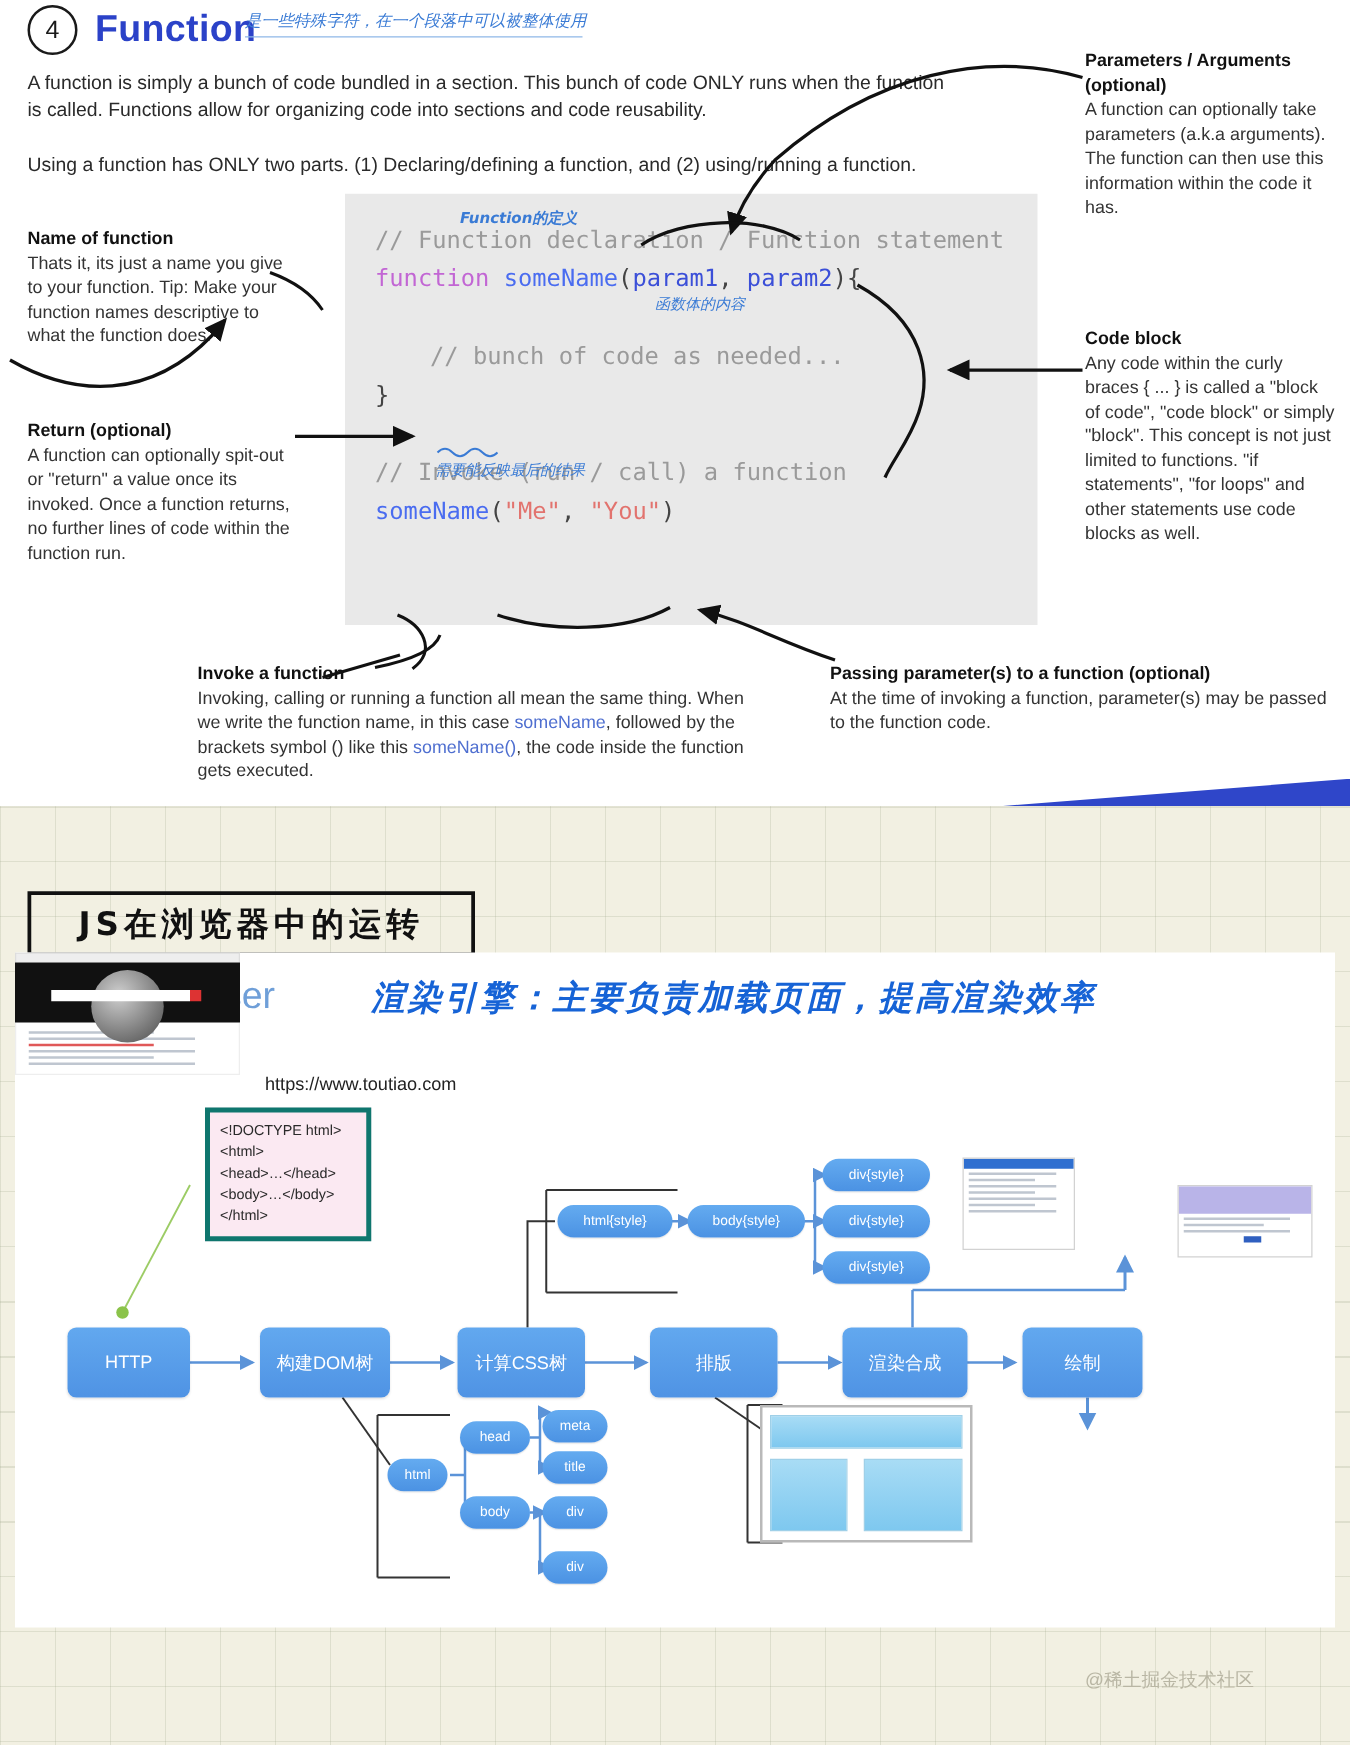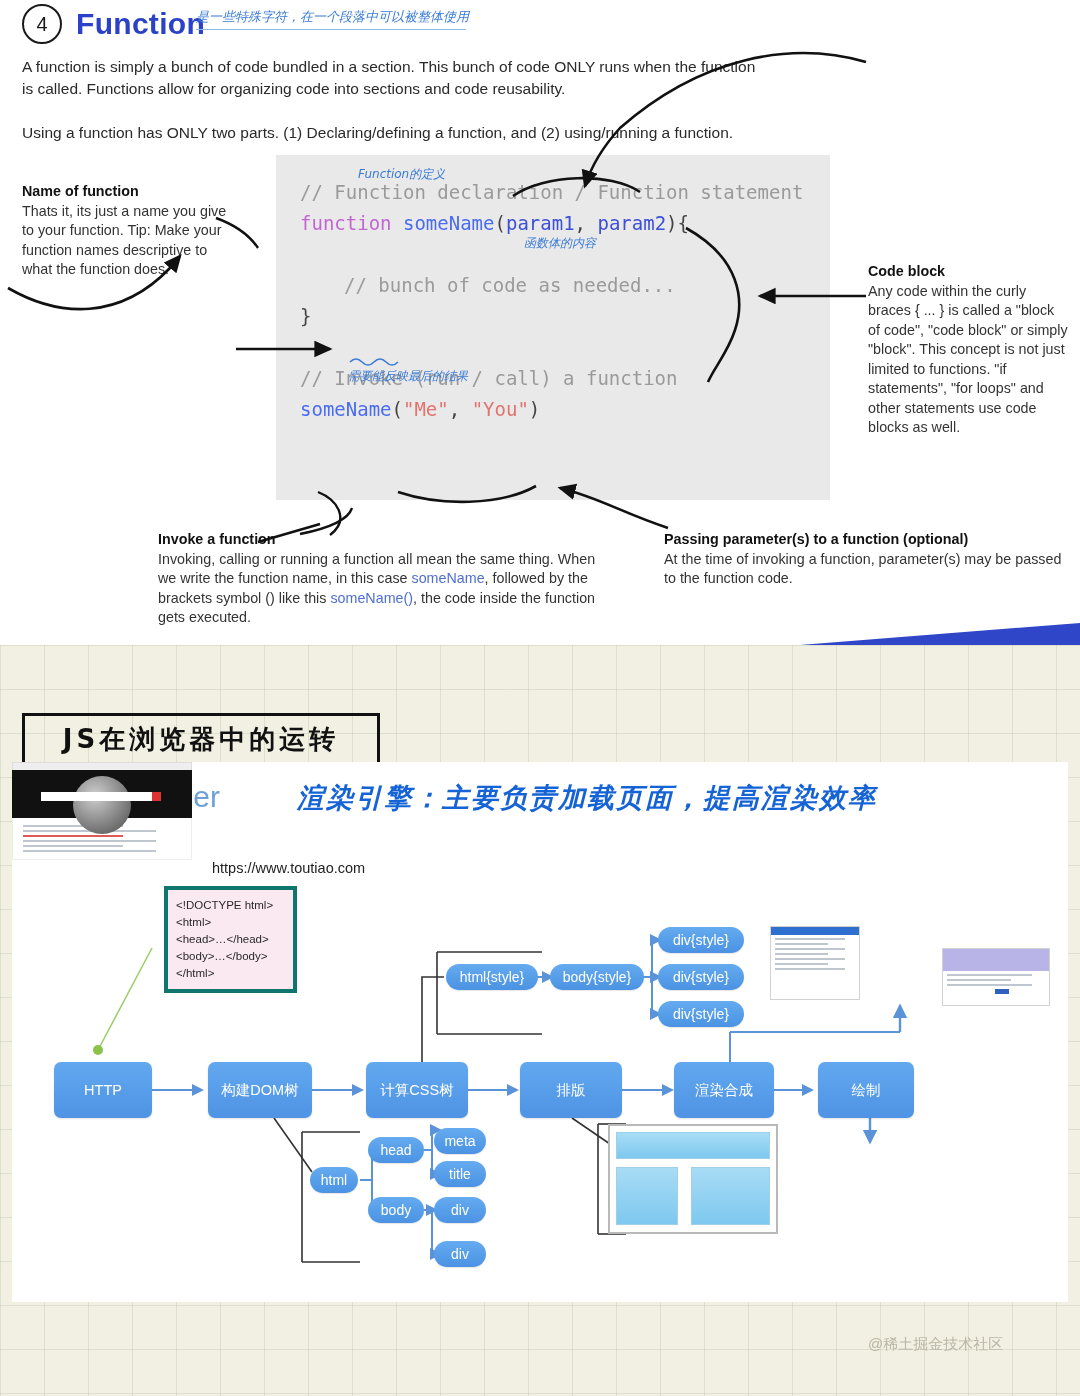--- a/index.html
+++ b/index.html
@@ -59,21 +59,21 @@
   .c-fn{color:#4a6cf0;}
   .c-par{color:#3b4fd8;}
   .c-str{color:#e2736e;}
   .c-pl{color:#444;}
   .code-line{white-space:pre;}
   .indent{padding-left:44px;}
   .hw-small{
     position:absolute;color:#3a7bd5;font-size:12px;font-style:italic;
     font-family:"DejaVu Sans",sans-serif;white-space:nowrap;
   }
-  #hw-fn-def{left:358px;top:166px;}
+  #hw-fn-def{left:368px;top:166px;font-weight:bold;}
   #hw-fn-body{left:524px;top:235px;}
   #hw-return{left:348px;top:368px;}
   #svg-top{position:absolute;left:0;top:0;width:1080px;height:645px;pointer-events:none;}
 
   
   #paper{
     position:absolute;left:0;top:645px;width:1080px;height:751px;
     background:
       repeating-linear-gradient(to right, rgba(150,160,130,.22) 0 1px, transparent 1px 44px),
       repeating-linear-gradient(to bottom, rgba(150,160,130,.22) 0 1px, transparent 1px 44px),
@@ -115,21 +115,21 @@
     position:absolute;height:56px;border-radius:7px;
     background:linear-gradient(to bottom,#62a8ef,#4f93e4);
     color:#fff;font-size:14.5px;
     display:flex;align-items:center;justify-content:center;
     box-shadow:0 1px 2px rgba(0,0,0,.12);
   }
   
   .pill{
     position:absolute;height:26px;border-radius:13px;
     background:linear-gradient(to bottom,#64abf0,#4b92e3);
-    color:#fff;font-size:14px;
+    color:#fff;font-size:11px;
     display:flex;align-items:center;justify-content:center;
     box-shadow:0 1px 1px rgba(0,0,0,.1);
   }
   #svg-flow{position:absolute;left:0;top:0;width:1056px;height:540px;pointer-events:none;}
   
   #wireframe{
     position:absolute;left:596px;top:362px;width:170px;height:110px;
     border:2px solid #b9b9b9;background:#fff;padding:6px;box-sizing:border-box;
   }
   #wireframe .wf-top{height:25px;background:linear-gradient(to bottom,#a8dcf5,#7ec8ef);border:1px solid #9fd0e8;}
@@ -172,21 +172,29 @@
   </div>
 
   <div class="para" id="para-1">A function is simply a bunch of code bundled in a section. This bunch of code ONLY runs when the function is called. Functions allow for organizing code into sections and code reusability.</div>
   <div class="para" id="para-2">Using a function has ONLY two parts. (1) Declaring/defining a function, and (2) using/running a function.</div>
 
   <div class="note" id="note-name">
     <b>Name of function</b>
     <span>Thats it, its just a name you give to your function. Tip: Make your function names descriptive to what the function does.</span>
   </div>
 
-
+  <div class="note" id="note-return">
+    <b>Return (optional)</b>
+    <span>A function can optionally spit-out or "return" a value once its invoked. Once a function returns, no further lines of code within the function run.</span>
+  </div>
+
+  <div class="note" id="note-params">
+    <b>Parameters / Arguments (optional)</b>
+    <span>A function can optionally take parameters (a.k.a arguments). The function can then use this information within the code it has.</span>
+  </div>
 
   <div class="note" id="note-codeblock">
     <b>Code block</b>
     <span>Any code within the curly braces { ... } is called a "block of code", "code block" or simply "block". This concept is not just limited to functions. "if statements", "for loops" and other statements use code blocks as well.</span>
   </div>
 
   <div class="note" id="note-invoke">
     <b>Invoke a function</b>
     <span>Invoking, calling or running a function all mean the same thing. When we write the function name, in this case </span><span class="lnk">someName</span><span>, followed by the brackets symbol () like this </span><span class="lnk">someName()</span><span>, the code inside the function gets executed.</span>
   </div>

